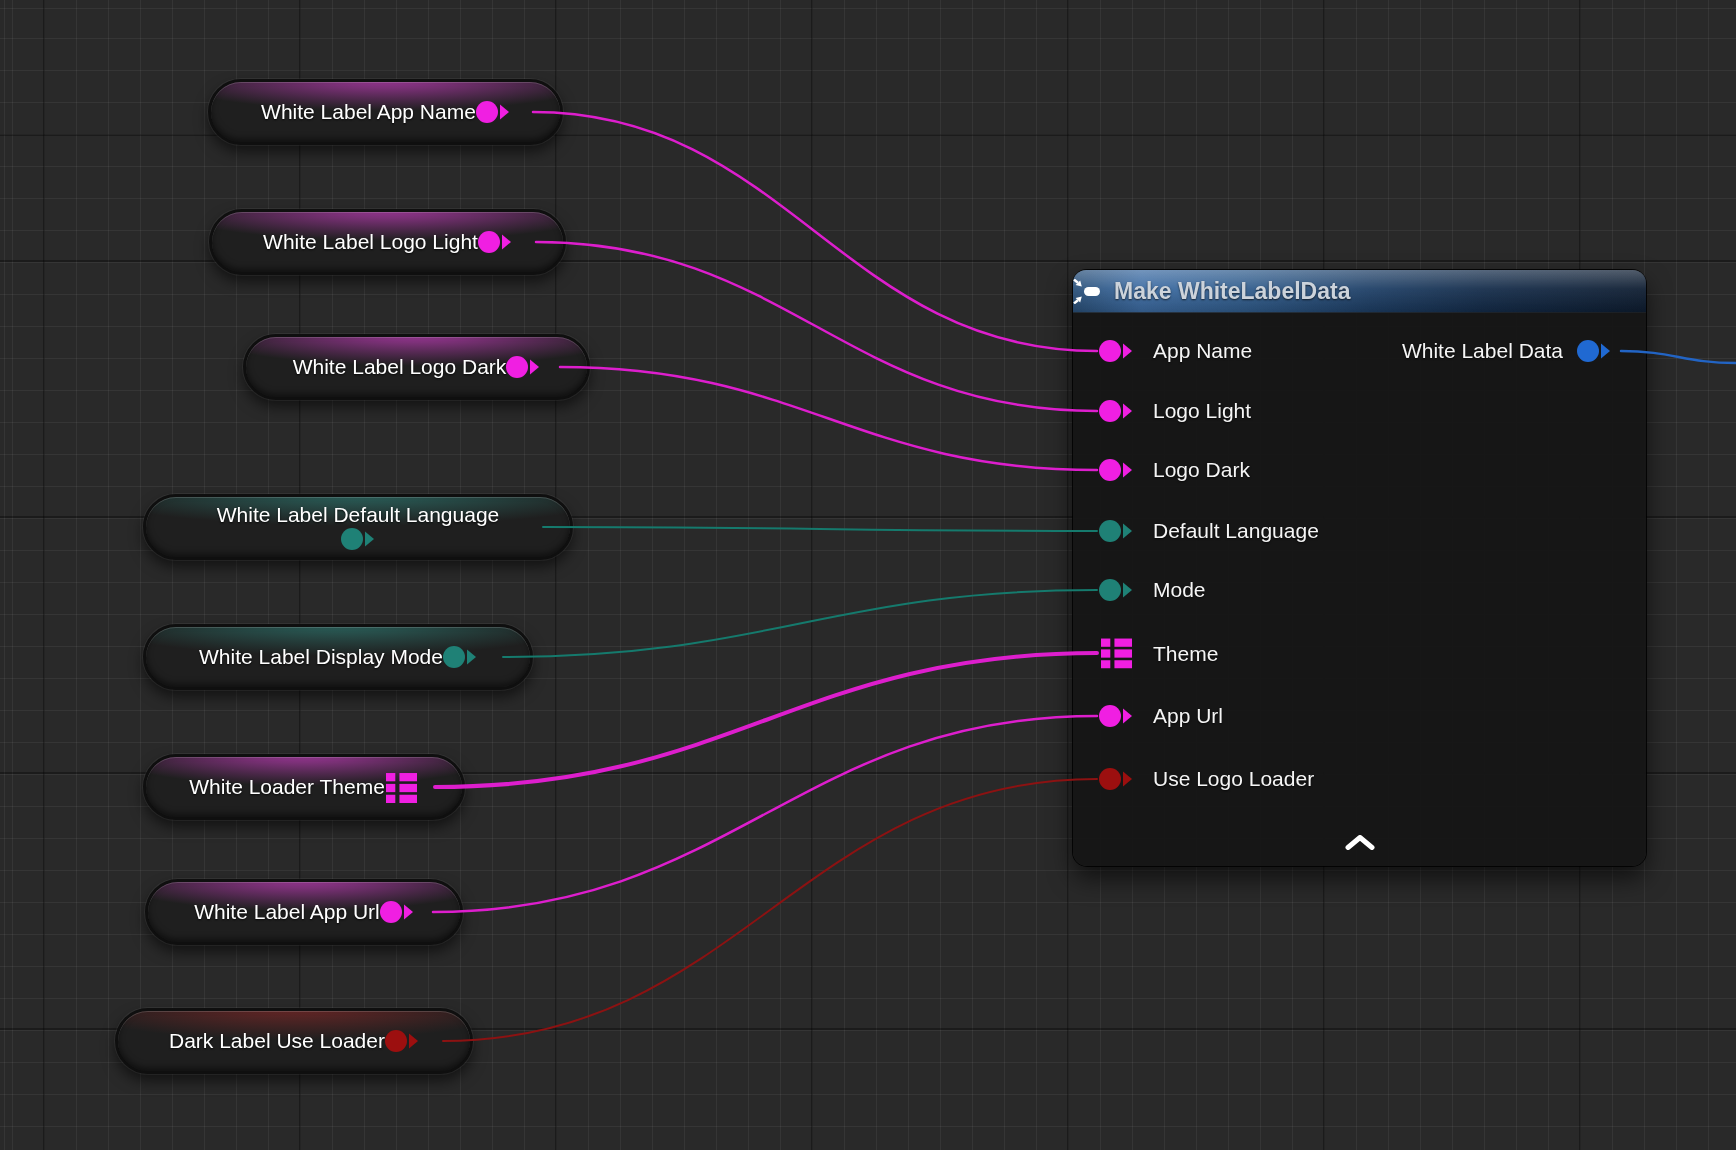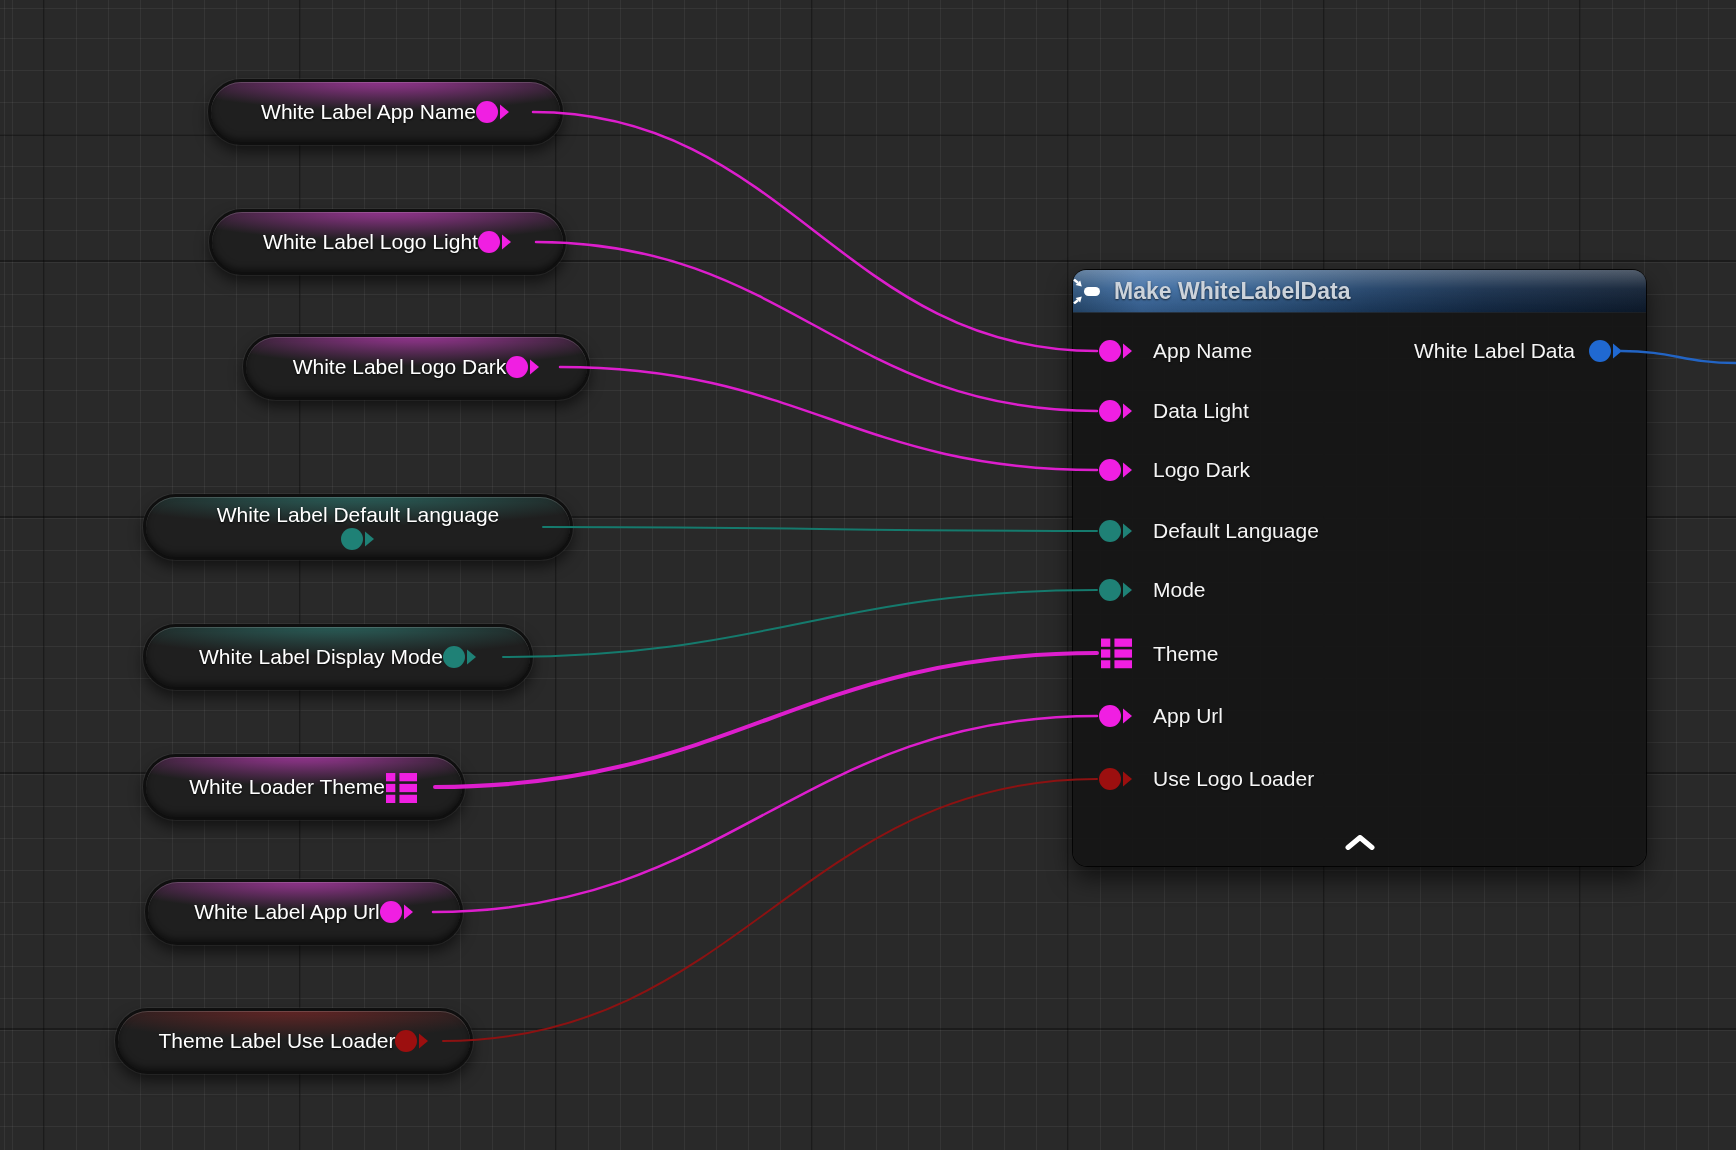--- a/index.html
+++ b/index.html
@@ -45,21 +45,21 @@
     position:absolute;top:0;left:0;right:0;height:43px;border-radius:13px 13px 0 0;
     display:flex;align-items:center;gap:11px;padding:0 0;box-sizing:border-box;
     background:
       linear-gradient(180deg, rgba(255,255,255,0.28), rgba(255,255,255,0.06) 45%, rgba(0,0,0,0.18)),
       linear-gradient(90deg, #2a5079 0%, #3d6ca3 12%, #315d8d 30%, #1e3f66 52%, #142c4a 72%, #0e1d31 100%);
     border-bottom:1px solid rgba(0,0,0,0.65);
   }
   .mn-title{font-size:23px;font-weight:bold;color:#ccd3db;text-shadow:0 1px 2px rgba(0,0,0,0.65);white-space:nowrap;}
   .mn-icon{display:flex;align-items:center;}
   .in-row{position:absolute;left:26px;display:flex;align-items:center;gap:20px;transform:translateY(-50%);}
-  .out-row{position:absolute;right:23px;display:flex;align-items:center;gap:14px;transform:translateY(-50%);}
+  .out-row{position:absolute;right:35px;display:flex;align-items:center;gap:14px;transform:translateY(-50%);}
   .pin-label{color:#f5f5f5;font-size:21px;white-space:nowrap;text-shadow:0 1px 2px rgba(0,0,0,0.7);}
   .collapse-btn{position:absolute;left:50%;bottom:12px;transform:translateX(-50%);cursor:pointer;}
   
   #wires{position:absolute;inset:0;z-index:3;pointer-events:none;}
   #wires path{pointer-events:stroke;}
 </style>
 </head>
 <body>
 
 <div class="canvas">
@@ -125,21 +125,21 @@
       <div class="pill" style="left: 145px; top: 879px; width: 318px; height: 66px; --glow: rgba(219,67,211,0.72);">
         <span class="pill-label">White Label App Url</span>
         <span class="pin-wrap">
           <svg width="34" height="24" viewBox="0 0 34 24">
             <circle cx="11" cy="12" r="11" fill="#f01fe2"></circle>
             <polygon points="24,4.5 33,12 24,19.5" fill="#f01fe2"></polygon>
           </svg>
         </span>
       </div>
       <div class="pill" style="left: 115px; top: 1008px; width: 358px; height: 66px; --glow: rgba(172,45,45,0.55);">
-        <span class="pill-label">Theme Label Use Loader</span>
+        <span class="pill-label">Dark Label Use Loader</span>
         <span class="pin-wrap">
           <svg width="34" height="24" viewBox="0 0 34 24">
             <circle cx="11" cy="12" r="11" fill="#9c0f0f"></circle>
             <polygon points="24,4.5 33,12 24,19.5" fill="#9c0f0f"></polygon>
           </svg>
         </span>
       </div>
       <div class="make-node" style="left: 1073px; top: 270px; width: 573px; height: 596px;">
         <div class="mn-header">
           <span class="mn-icon">
@@ -162,21 +162,21 @@
           </span>
           <span class="pin-label">App Name</span>
         </div>
         <div class="in-row" style="top:141px">
           <span class="pin-wrap">
             <svg width="34" height="24" viewBox="0 0 34 24">
               <circle cx="11" cy="12" r="11" fill="#f01fe2"></circle>
               <polygon points="24,4.5 33,12 24,19.5" fill="#f01fe2"></polygon>
             </svg>
           </span>
-          <span class="pin-label">Data Light</span>
+          <span class="pin-label">Logo Light</span>
         </div>
         <div class="in-row" style="top:200px">
           <span class="pin-wrap">
             <svg width="34" height="24" viewBox="0 0 34 24">
               <circle cx="11" cy="12" r="11" fill="#f01fe2"></circle>
               <polygon points="24,4.5 33,12 24,19.5" fill="#f01fe2"></polygon>
             </svg>
           </span>
           <span class="pin-label">Logo Dark</span>
         </div>

